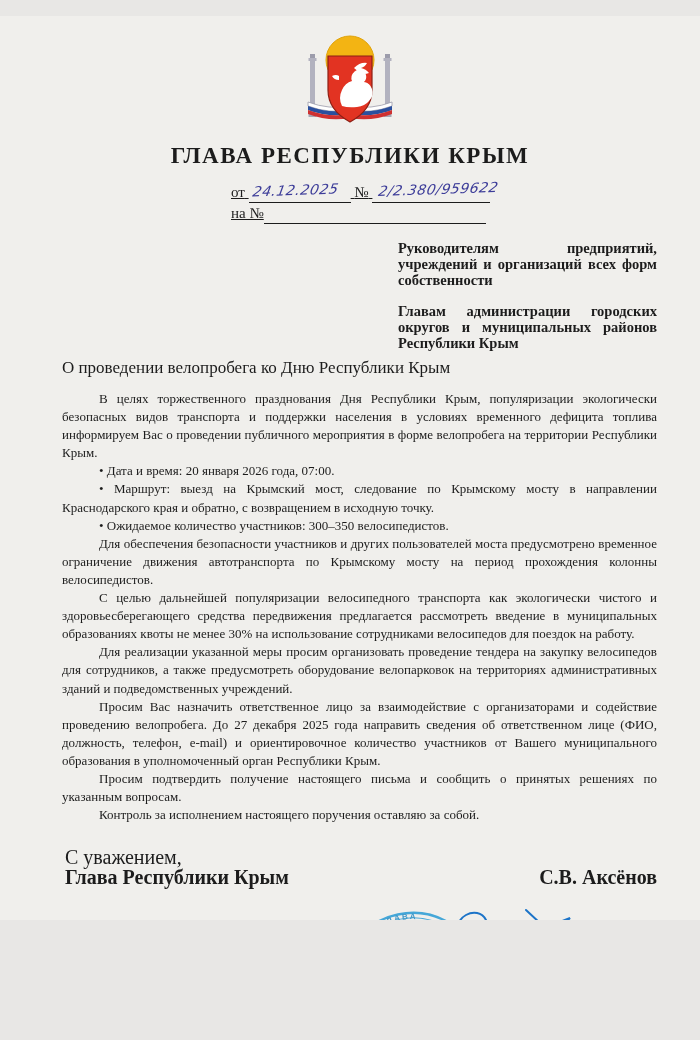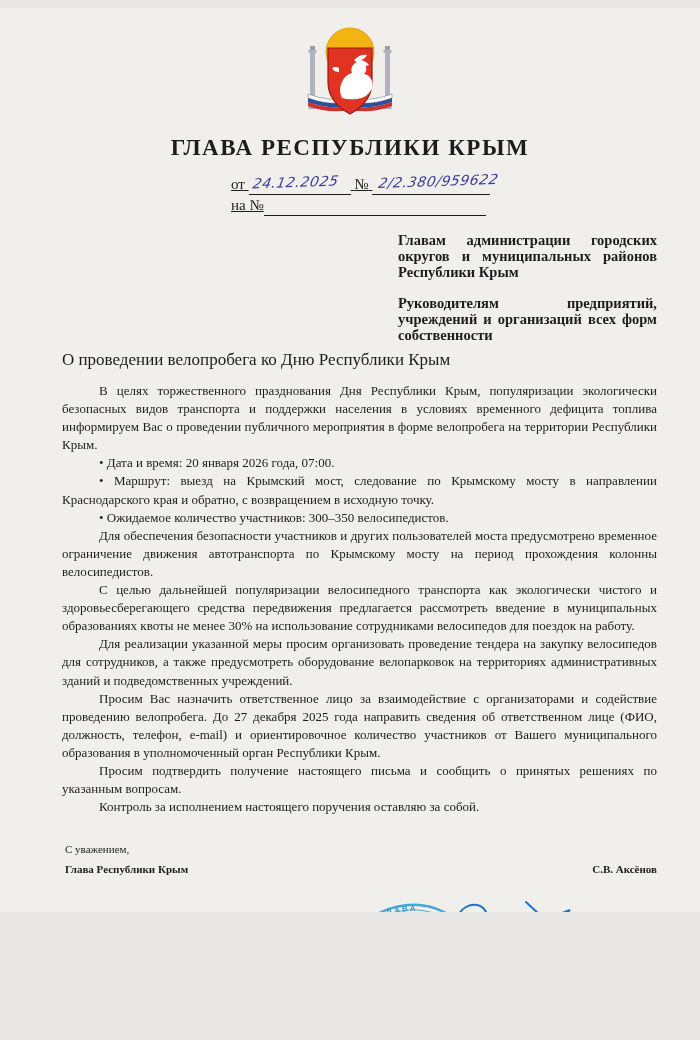--- a/index.html
+++ b/index.html
@@ -1,16 +1,16 @@
 <!DOCTYPE html>
 <html><head>
 <meta charset="utf-8">
 <style>
   html,body{margin:0;padding:0;background:#e8e7e5;}
-  .page{position:relative;width:700px;height:904px;margin:8px auto;background:#f0efec;
+  .page{position:relative;width:700px;height:904px;margin:16px auto;background:#f0efec;
         font-family:"Liberation Serif","DejaVu Serif",serif;color:#1c1c1c;overflow:hidden;}
   
   .emblem-wrap{padding-top:16px;text-align:center;height:96px;}
   
   .doc-title{margin:14px 0 0;text-align:center;font-size:23px;line-height:28px;
              font-weight:bold;letter-spacing:1.5px;}
   
   .ref-block{position:relative;margin:12px 0 0 231px;width:280px;font-size:15px;line-height:21px;}
   .ref-row{white-space:nowrap;text-decoration:underline;}
   .u{display:inline-block;border-bottom:1px solid #1c1c1c;height:15px;vertical-align:bottom;}
@@ -25,21 +25,21 @@
              line-height:16px;text-align:justify;}
   .recipient p{margin:0;}
   .recipient p + p{margin-top:15px;}
   
   .subject{margin:8px 43px 0 62px;font-size:17px;line-height:18px;}
   
   .body-text{margin:13px 43px 0 62px;font-size:13px;line-height:18.1px;text-align:justify;}
   .body-text p{margin:0;text-indent:37px;}
   
   .sign-row{margin:24px 43px 0 65px;display:flex;justify-content:space-between;
-            align-items:flex-end;font-size:11px;}
+            align-items:flex-end;font-size:20px;}
   .sign-left .closing{line-height:19px;}
   .sign-left .position{font-weight:bold;line-height:20px;}
   .sign-name{font-weight:bold;line-height:20px;}
   
   .stamp{position:absolute;left:338px;top:893px;}
   .autograph{position:absolute;left:428px;top:882px;}
 </style>
 </head>
 <body>
 
@@ -85,22 +85,22 @@
       <span class="u u2"></span>
     </div>
     <div class="ref-row">
       <span>на №</span><span class="u u3"></span>
     </div>
     <span class="ink ink-date">24.12.2025</span>
     <span class="ink ink-num">2/2.380/959622</span>
   </div>
 
   <div class="recipient">
+    <p>Руководителям предприятий, учреждений и организаций всех форм собственности</p>
     <p>Главам администрации городских округов и муниципальных районов Республики Крым</p>
-    <p>Руководителям предприятий, учреждений и организаций всех форм собственности</p>
   </div>
 
   <div class="subject">О проведении велопробега ко Дню Республики Крым</div>
 
   <div class="body-text">
     <p>В целях торжественного празднования Дня Республики Крым, популяризации экологически безопасных видов транспорта и поддержки населения в условиях временного дефицита топлива информируем Вас о проведении публичного мероприятия в форме велопробега на территории Республики Крым.</p>
     <p>• Дата и время: 20 января 2026 года, 07:00.</p>
     <p>• Маршрут: выезд на Крымский мост, следование по Крымскому мосту в направлении Краснодарского края и обратно, с возвращением в исходную точку.</p>
     <p>• Ожидаемое количество участников: 300–350 велосипедистов.</p>
     <p>Для обеспечения безопасности участников и других пользователей моста предусмотрено временное ограничение движения автотранспорта по Крымскому мосту на период прохождения колонны велосипедистов.</p>

